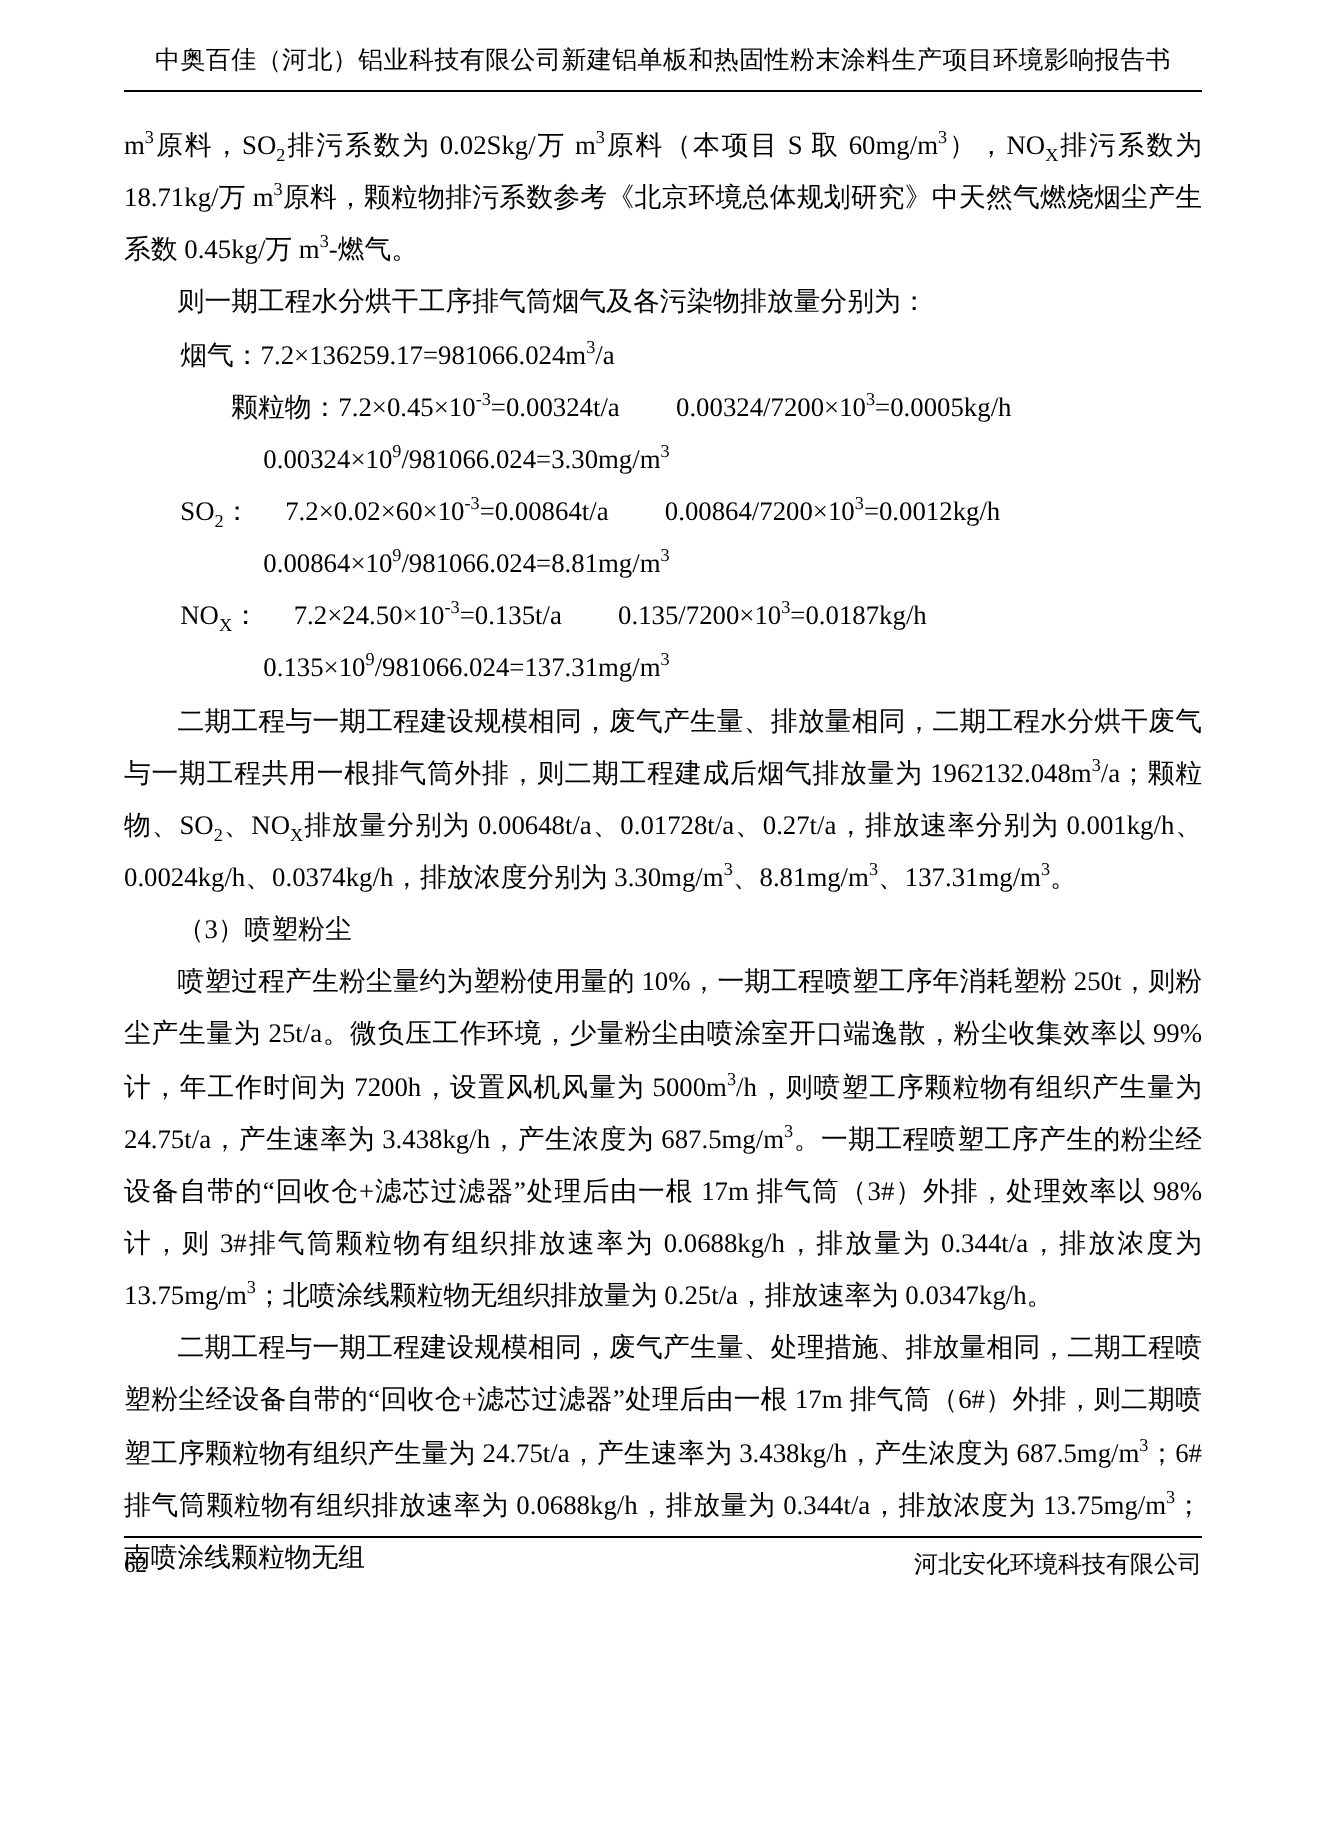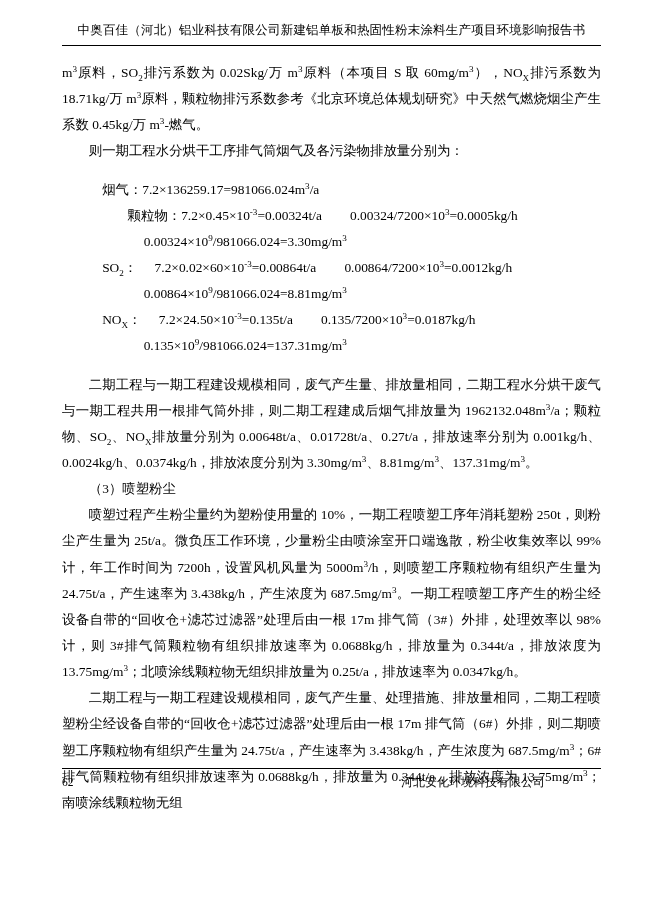--- a/index.html
+++ b/index.html
@@ -42,21 +42,21 @@
     text-align: justify;
   }
   .para {
     margin: 0;
     text-indent: 0;
   }
   .para.indent {
     text-indent: 2em;
   }
   .eq-block {
-    margin: 12px;
+    margin: 0;
   }
   .eq {
     margin: 0;
     line-height: 1.95;
     white-space: nowrap;
   }
   .eq.lvl1 { padding-left: 2.1em; }
   .eq.lvl2 { padding-left: 4.0em; }
   .eq.lvl3 { padding-left: 5.2em; }
   sub, sup {
@@ -80,21 +80,20 @@
   .footer-row {
     display: flex;
     align-items: baseline;
     font-size: 11.5px;
   }
   .footer-page {
     font-family: "Liberation Serif", serif;
   }
   .footer-org {
     margin-left: auto;
-    margin-right: 56px;
     font-size: 12px;
   }
 </style>
 </head>
 <body>
 
 <div class="page">
 
   <div class="header">
     <div>中奥百佳（河北）铝业科技有限公司新建铝单板和热固性粉末涂料生产项目环境影响报告书</div>

